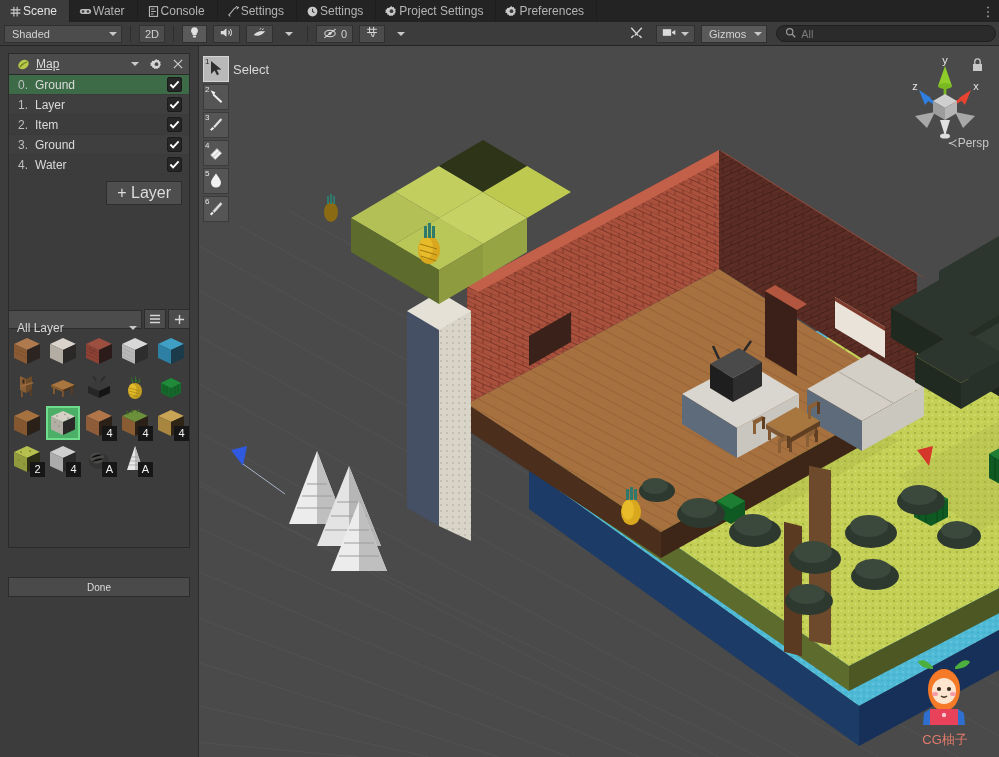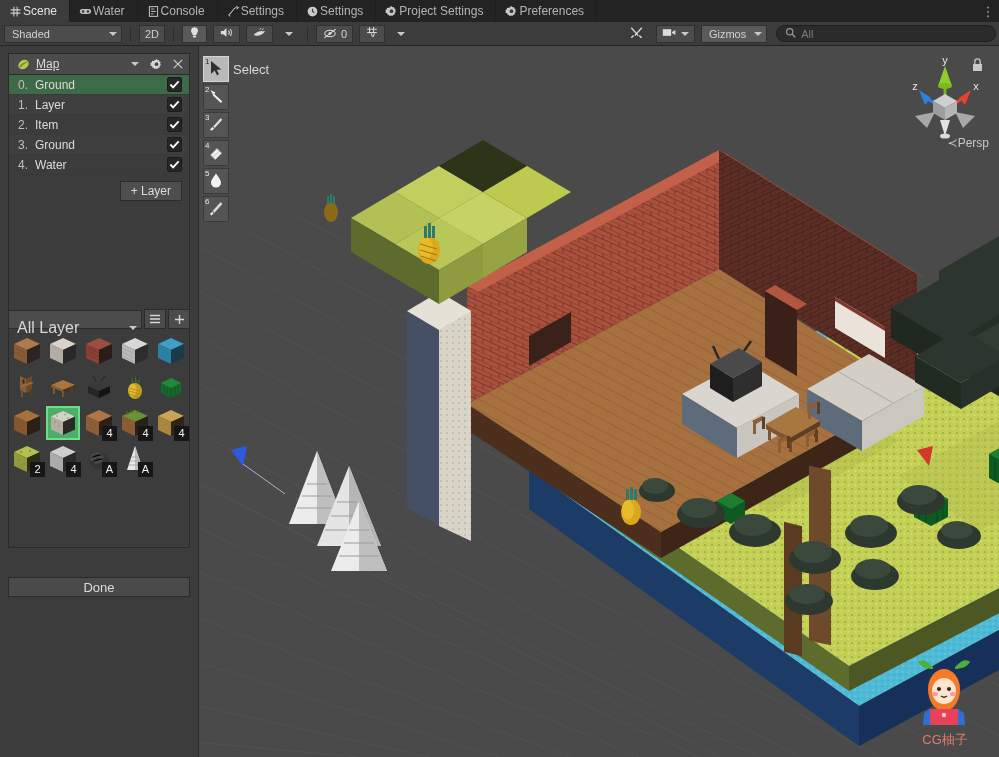--- a/index.html
+++ b/index.html
@@ -99,33 +99,33 @@
   .layer-row .lname { flex:1; color:#dadada; font-size:12px; }
   .chk {
     width:15px; height:15px; margin-right:7px; background:#262626;
     border:1px solid #1b1b1b; border-radius:2px;
     display:flex;align-items:center;justify-content:center; flex:0 0 15px;
   }
   .chk svg { width:11px;height:11px; }
   .addlayer-wrap { padding:6px 7px 0 0; display:flex; justify-content:flex-end; }
   .addlayer {
     background:#4e4e4e; border:1px solid #2d2d2d; color:#dcdcdc;
-    font-size:12px; padding:2px 10px; cursor:pointer;
+    font-size:16px; padding:2px 10px; cursor:pointer;
   }
   .map-body-fill { flex:1; }
 
   
   .pal-head {
     position:absolute; left:8px; top:262px; width:182px; height:22px;
     display:flex; align-items:center;
   }
   .pal-drop {
     flex:1; height:14px; background:#4c4c4c; border:1px solid #2c2c2c;
     display:flex; align-items:center; padding:17px 4px 0 8px;
-    justify-content:space-between; color:#d7d7d7; font-size:16px; cursor:pointer;
+    justify-content:space-between; color:#d7d7d7; font-size:12px; cursor:pointer;
   }
   .pal-ic {
     width:22px;height:20px;margin-left:2px;background:#4c4c4c;border:1px solid #2c2c2c;
     display:flex;align-items:center;justify-content:center;color:#d7d7d7;
     font-size:12px;cursor:pointer;
   }
 
   .pal-grid {
     position:absolute; left:10px; top:288px; width:180px;
     display:flex; flex-wrap:wrap; gap:2px 2px;
@@ -138,21 +138,21 @@
   .pal-cell svg { width:32px; height:32px; display:block; }
   .badge {
     position:absolute; right:-1px; bottom:-1px;
     min-width:15px; height:15px; background:#161616; color:#f2f2f2;
     font-size:11px; line-height:15px; text-align:center; padding:0 2px;
   }
 
   .done-btn {
     position:absolute; left:8px; top:531px; width:182px; height:20px;
     background:#4a4a4a; border:1px solid #2b2b2b; color:#dcdcdc;
-    font-size:13px; display:flex;align-items:center;justify-content:center;
+    font-size:10px; display:flex;align-items:center;justify-content:center;
     cursor:pointer;
   }
 
   
   .scene {
     position:absolute; left:199px; top:46px; width:800px; height:711px;
     background:#4a4a4a; overflow:hidden;
   }
   .grid-bg { position:absolute; inset:0; }
 

